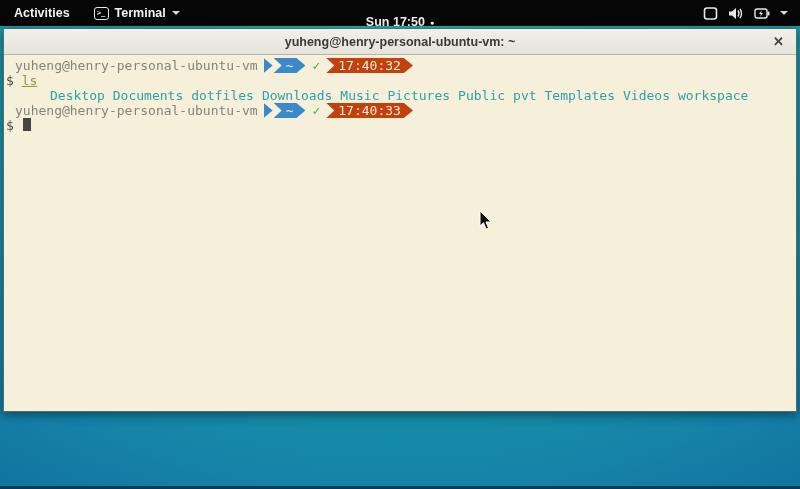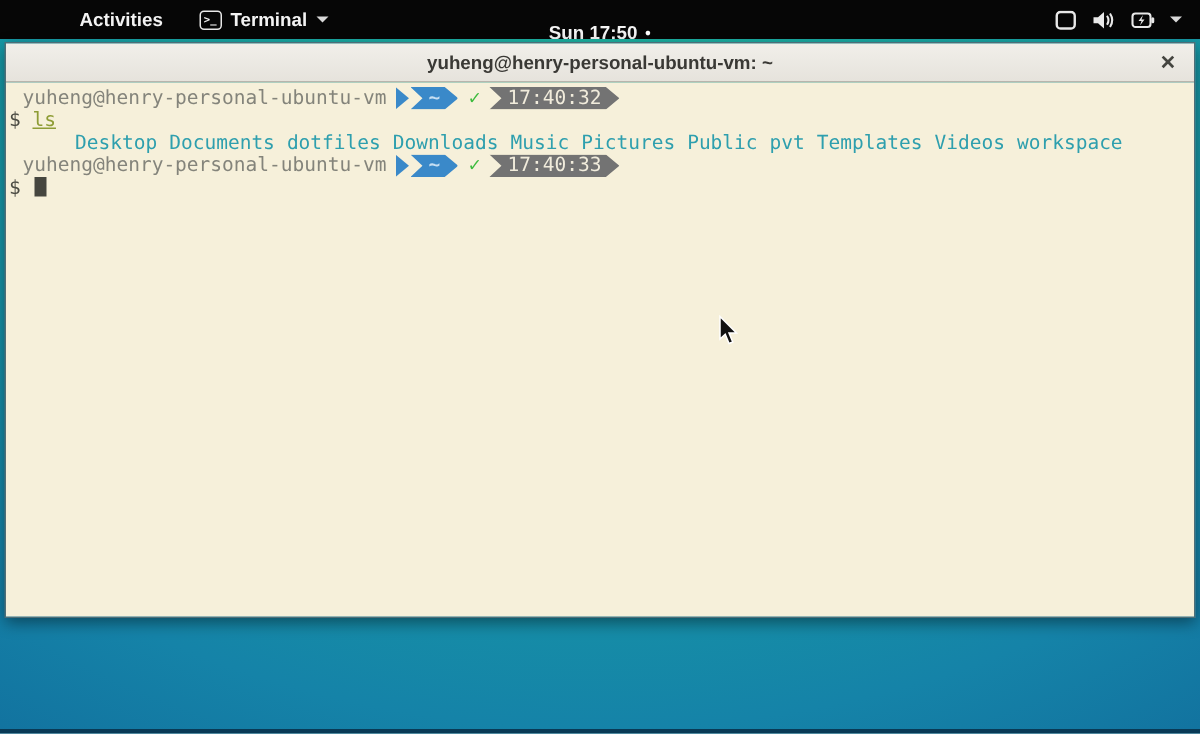--- a/index.html
+++ b/index.html
@@ -1,21 +1,21 @@
 <!DOCTYPE html>
 <html><head>
 <meta charset="utf-8">
 <style>
   * { margin:0; padding:0; box-sizing:border-box; }
   html,body { width:800px; height:489px; overflow:hidden; }
   body { font-family:"Liberation Sans", sans-serif; position:relative; background:#11719f; }
 
   
   .top-bar { position:absolute; top:0; left:0; width:800px; height:26px; background:#060606;
-             display:flex; align-items:center; color:#f3f3f3; font-size:12.5px; font-weight:bold;padding-left:39px; }
+             display:flex; align-items:center; color:#f3f3f3; font-size:12.5px; font-weight:bold; }
   .activities { padding:0 14px; height:100%; display:flex; align-items:center; cursor:pointer; }
   .app-menu { display:flex; align-items:center; gap:6px; padding:0 10px; height:100%; cursor:pointer; }
   .term-glyph { width:15px; height:13px; border:1px solid #e8e8e8; border-radius:3px;
                 font-family:"DejaVu Sans Mono", monospace; font-size:7px; font-weight:bold;
                 display:flex; align-items:center; justify-content:center; line-height:1; }
   .caret-down { width:0; height:0; border-left:4px solid transparent; border-right:4px solid transparent;
                 border-top:4px solid #d8d8d8; display:inline-block; }
   .clock-wrap { position:absolute; left:0; right:0; top:0; height:44px; display:flex;
                 align-items:center; justify-content:center; pointer-events:none; }
   .clock { pointer-events:auto; display:flex; align-items:center; gap:5px; cursor:pointer; }
@@ -44,21 +44,21 @@
               font-size:13px; line-height:15px; padding:3px 2px; color:#3f3f38; overflow:hidden; position:relative; }
   .t-line { white-space:pre; height:15px; display:flex; align-items:flex-start; }
   .prompt-user { color:#84847b; }
   .lead-space { display:inline-block; width:9px; }
 
   
   .pl-chevron { width:9px; height:15px; clip-path:polygon(0 0, 100% 50%, 0 100%); margin-left:6px; }
   .pl-body { height:15px; display:inline-flex; align-items:center; padding:0 12px 0 12px; margin-left:1px;
              clip-path:polygon(0 0, calc(100% - 9px) 0, 100% 50%, calc(100% - 9px) 100%, 0 100%, 8px 50%); }
   .seg-blue { background:#3a89c9; color:#c6def2; font-weight:bold; }
-  .seg-dark { background:#737373; color:#f1ecdc; }
+  .seg-dark { background:#c2410c; color:#f1ecdc; }
   .check { color:#3dbb3d; font-weight:bold; margin:0 5px 0 7px; }
 
   .dollar { color:#4c4c44; }
   .cmd { color:#8e9c35;text-decoration:underline; }
   .dir-item { color:#2e9fae;margin-left:44px; }
   .dir-item + .dir-item { margin-left:8px; }
   .cursor-block { display:inline-block; width:8px; height:13px; background:#46463f; margin-left:9px; vertical-align:middle; }
 
   
   .pointer { position:absolute; left:479px; top:210px; z-index:50; pointer-events:none; }

